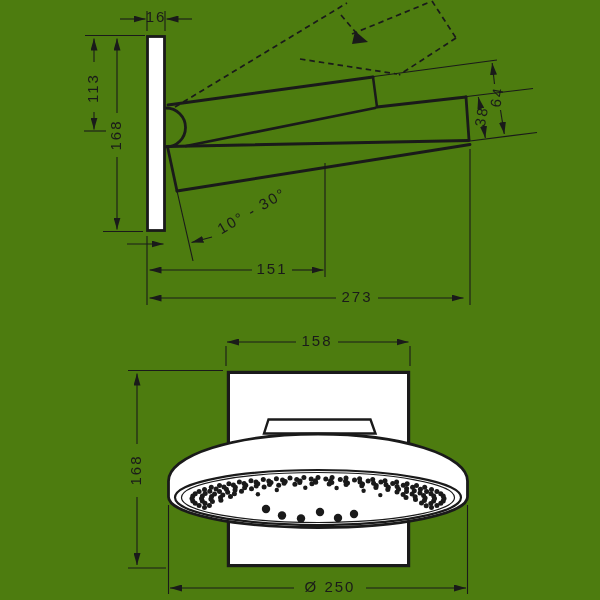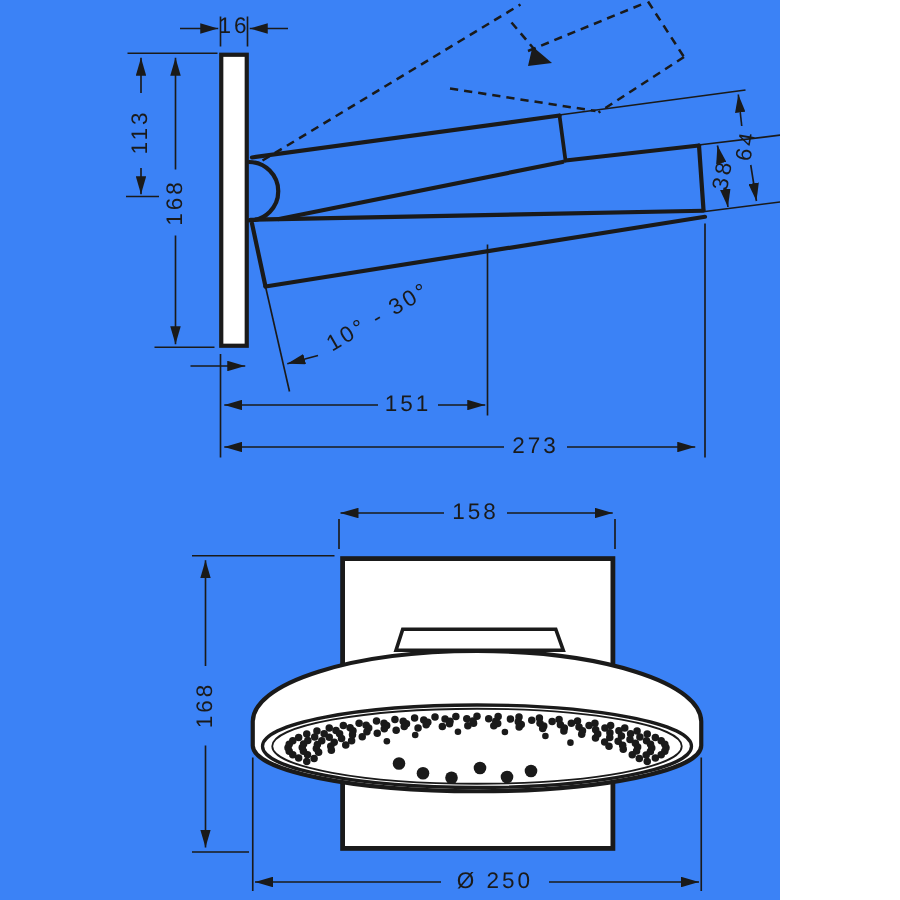--- a/index.html
+++ b/index.html
@@ -1,16 +1,16 @@
 <!DOCTYPE html>
 <html><head>
 <meta charset="utf-8">
 <style>
   html,body{margin:0;padding:0;background:#fff;}
-  .page{width:520px;height:600px;background:#3b82f6;position:relative;overflow:hidden;
+  .page{width:600px;height:600px;background:#4d7c0f;position:relative;overflow:hidden;
         font-family:"Liberation Sans",sans-serif;}
   svg{display:block;}
   text{fill:#1a1a1a;font-family:"Liberation Sans",sans-serif;font-size:15px;letter-spacing:2px;}
   .thick{stroke:#1a1a1a;stroke-width:2.8;fill:none;stroke-linecap:round;}
   .thick2{stroke:#1a1a1a;stroke-width:2.5;fill:none;stroke-linecap:round;}
   .thin{stroke:#1a1a1a;stroke-width:1.1;fill:none;}
   .dash{stroke:#1a1a1a;stroke-width:1.7;fill:none;stroke-dasharray:5.5 4;stroke-linecap:butt;}
   .whitefill{fill:#ffffff;}
 </style>
 </head>

